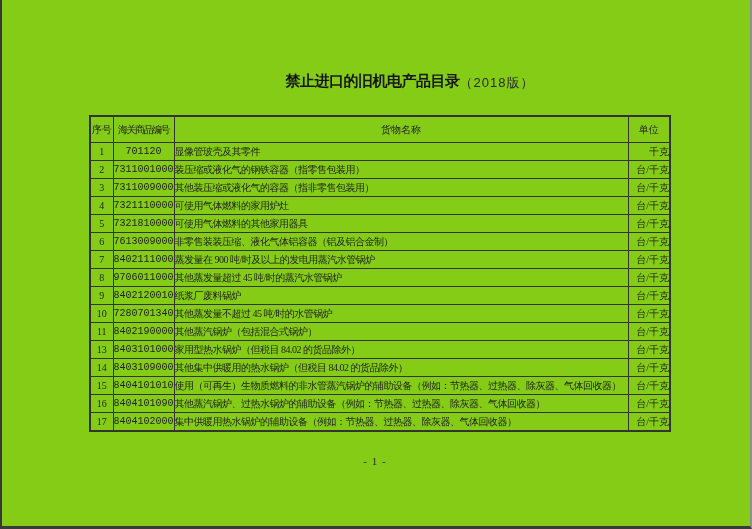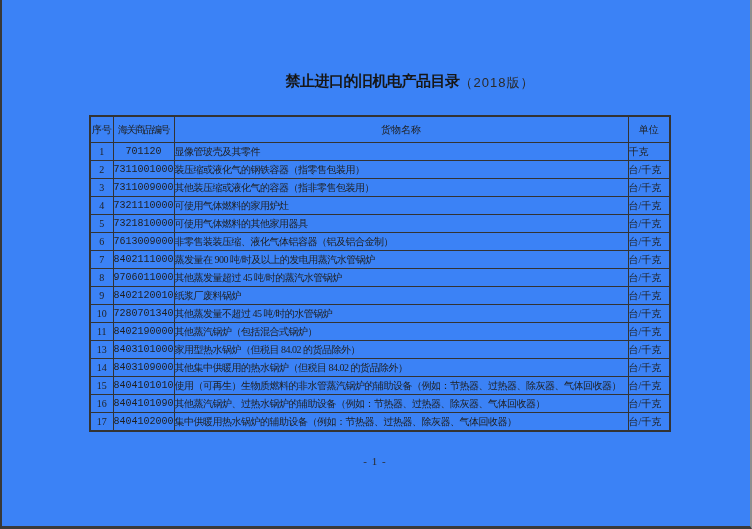--- a/index.html
+++ b/index.html
@@ -1,20 +1,20 @@
 <!DOCTYPE html>
 <html><head>
 <meta charset="utf-8">
 <style>
   html,body{margin:0;padding:0;background:#ffffff;}
   .page{
     position:relative;
     width:752px;height:529px;
     box-sizing:border-box;
-    background:#3b82f6;
+    background:#84cc16;
     border-left:2px solid #383838;
     border-right:2px solid #8f8f8f;
     border-bottom:3px solid #3a3a3a;
     overflow:hidden;
     font-family:"Liberation Serif","DejaVu Serif",serif;
     color:#1a1a1a;
   }
   .title{
     position:absolute;top:72px;left:0;width:100%;
     text-align:center;white-space:nowrap;
@@ -47,21 +47,21 @@
   .catalog thead th{height:25px;}
   .catalog tbody td{height:17px;}
   col.w-serial{width:23px;}
   col.w-code{width:53px;}
   col.w-name{width:454px;}
   col.w-unit{width:42px;}
   th.h-code{letter-spacing:-1.5px;}
   .c-serial{text-align:center;}
   .c-code{text-align:center;font-family:Liberation Mono, monospace;}
   .c-name{text-align:left;padding:0 3px;letter-spacing:-0.5px;margin-top:25px;}
-  .c-unit{text-align:left;}
+  .c-unit{text-align:right;}
   .footer{
     position:absolute;left:87px;top:455px;width:572px;
     text-align:center;font-size:11px;color:#2c2c2c;letter-spacing:1px;
   }
 </style>
 </head>
 <body>
 
 <div class="page">
 

